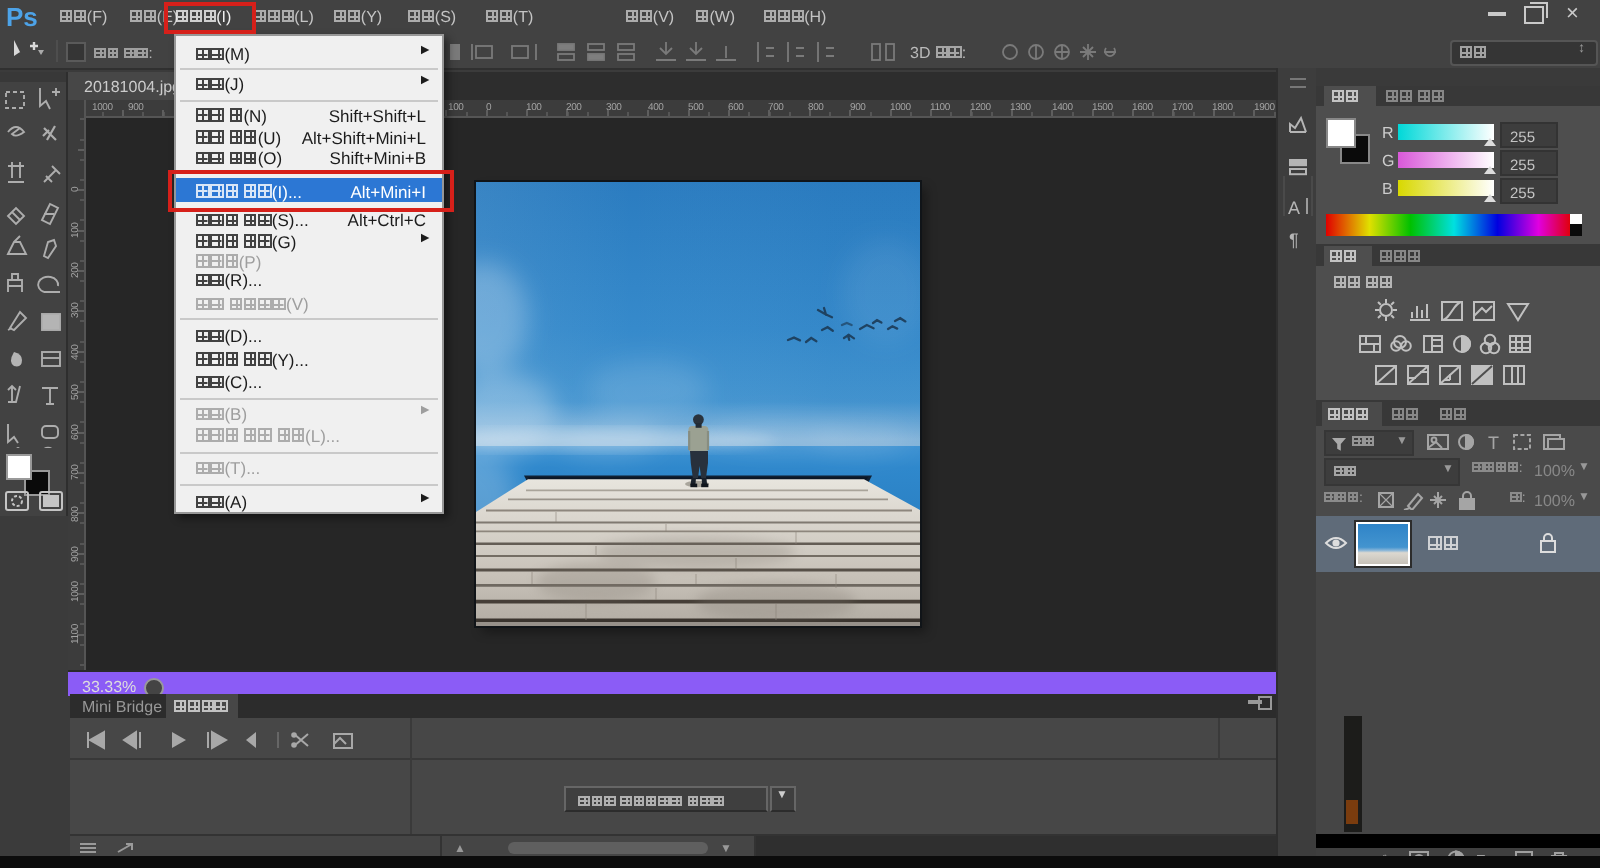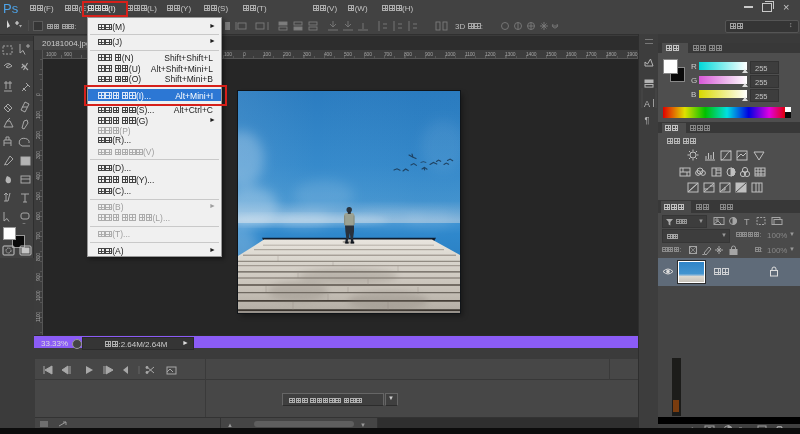--- a/index.html
+++ b/index.html
@@ -4,21 +4,21 @@
 body{width:800px;height:434px;position:relative;overflow:hidden;background:#3b3b3b;
  font-family:"Liberation Sans",sans-serif;-webkit-font-smoothing:antialiased}
 .ab{position:absolute}
 .k{display:inline-block;box-sizing:border-box;border:1px solid currentColor;width:.76em;height:.76em;margin:0 .04em;vertical-align:-.03em;opacity:.82;
  background:linear-gradient(currentColor,currentColor) 50% 58%/100% 1px no-repeat,linear-gradient(currentColor,currentColor) 60% 0/1px 100% no-repeat}
 .ks{margin-right:.28em}
 </style></head>
 <body>
 
 <div class="ab" style="left:0;top:0;width:800px;height:17px;background:#424242;border-bottom:1px solid #333">
-  <span class="ab" style="left:3px;top:1px;font-size:13px;font-weight:normal;color:#4da3e8">Ps</span>
+  <span class="ab" style="left:3px;top:1px;font-size:13px;font-weight:bold;color:#4da3e8">Ps</span>
   <div class="ab" style="left:0;top:0;width:800px;height:17px;font-size:8px;color:#c4c4c4">
     <span class="ab" style="left:30px;top:4px"><span class="k"></span><span class="k"></span>(F)</span>
     <span class="ab" style="left:65px;top:4px"><span class="k"></span><span class="k"></span>(E)</span>
     <span class="ab" style="left:88px;top:4px;color:#efefef"><span class="k"></span><span class="k"></span><span class="k"></span>(I)</span>
     <span class="ab" style="left:127px;top:4px"><span class="k"></span><span class="k"></span><span class="k"></span>(L)</span>
     <span class="ab" style="left:167px;top:4px"><span class="k"></span><span class="k"></span>(Y)</span>
     <span class="ab" style="left:204px;top:4px"><span class="k"></span><span class="k"></span>(S)</span>
     <span class="ab" style="left:243px;top:4px"><span class="k"></span><span class="k"></span>(T)</span>
     <span class="ab" style="left:279px;top:20px">3D(D)</span>
     <span class="ab" style="left:313px;top:4px"><span class="k"></span><span class="k"></span>(V)</span>
@@ -182,24 +182,20 @@
     <span class="ab" style="left:1px;top:205px;transform:rotate(-90deg);transform-origin:3px 3px">800</span>
     <span class="ab" style="left:1px;top:225px;transform:rotate(-90deg);transform-origin:3px 3px">900</span>
     <span class="ab" style="left:1px;top:245px;transform:rotate(-90deg);transform-origin:3px 3px">1000</span>
     <span class="ab" style="left:1px;top:266px;transform:rotate(-90deg);transform-origin:3px 3px">1100</span>
   </div>
   <div class="ab" style="left:0;top:14px;width:8px;height:8px;background:#3c3c3c"></div>
 
   <div class="ab" style="left:0;top:299px;width:604px;height:12px;background:#8b5cf6;border-top:1px solid #2a2a2a">
     <span class="ab" style="left:7px;top:3px;font-size:8px;color:#ddd">33.33%</span>
     <span class="ab" style="left:38px;top:3px;width:8px;height:8px;border-radius:50%;border:1px solid #999;background:#444"></span>
-    <div class="ab" style="left:48px;top:1px;width:110px;height:11px;background:#353535;border:1px solid #2a2a2a">
-      <span class="ab" style="left:22px;top:2px;font-size:8px;color:#ccc"><span class="k"></span><span class="k"></span>:2.64M/2.64M</span>
-      <span class="ab" style="left:99px;top:1px;font-size:7px;color:#ddd">►</span>
-    </div>
   </div>
 </div>
 
 <div class="ab" id="canvasimg" style="left:238px;top:91px;width:222px;height:222px;outline:1px solid #101418;box-shadow:3px 3px 5px rgba(0,0,0,.35)">
 <svg width="222" height="222" viewBox="0 0 222 222" style="display:block">
   <defs>
     <linearGradient id="sky" x1="0" y1="0" x2="0" y2="1">
       <stop offset="0" stop-color="#2b7cc0"></stop>
       <stop offset=".55" stop-color="#368acb"></stop>
       <stop offset=".82" stop-color="#4595d0"></stop>
@@ -295,20 +291,28 @@
     <path d="M112.8 148 l0.3 3.6 h2.5 l-0.4 -3.6 Z" fill="#1a212b"></path>
     <rect x="107.2" y="150.8" width="3.4" height="1.8" fill="#10151c"></rect>
     <rect x="112.6" y="150.8" width="3.6" height="1.8" fill="#10151c"></rect>
     <circle cx="111.2" cy="118.8" r="2.7" fill="#2a333d"></circle>
     <rect x="109.8" y="120.5" width="3" height="2.4" fill="#232c36"></rect>
   </g>
 </svg>
 </div>
 
 <div class="ab" style="left:35px;top:347px;width:603px;height:81px">
+  <div class="ab" style="left:0;top:0;width:603px;height:12px;background:#2c2c2c">
+    <span class="ab" style="left:6px;top:2px;font-size:8px;color:#989898">Mini Bridge</span>
+    <div class="ab" style="left:48px;top:0;width:36px;height:12px;background:#474747">
+        <span class="ab" style="left:4px;top:2px;font-size:8px;color:#ddd"><span class="k"></span><span class="k"></span><span class="k"></span><span class="k"></span></span>
+      </div>
+    <span class="ab" style="left:589px;top:3px;width:7px;height:1.5px;background:#999"></span>
+    <span class="ab" style="left:594px;top:1px;width:5px;height:5px;border:1px solid #999"></span>
+  </div>
   <div class="ab" style="left:0;top:12px;width:603px;height:69px;background:#474747">
     <svg class="ab" style="left:8px;top:5px" width="140" height="12" viewBox="0 0 140 12" fill="#a8a8a8">
       <path d="M1 2 v8 M9 2 L2 6 L9 10 Z" stroke="#a8a8a8"></path>
       <path d="M25 2 L19 6 L25 10 Z M27 2 v8" stroke="#a8a8a8"></path>
       <path d="M43 2 L50 6 L43 10 Z"></path>
       <path d="M63 2 L70 6 L63 10 Z M61 2 v8" stroke="#a8a8a8"></path>
       <path d="M85 2 L80 6 L85 10 Z"></path>
       <path d="M96 2 v8" stroke="#666"></path>
       <path d="M104 3 l7 6 m0 -6 l-7 6" stroke="#a8a8a8" fill="none"></path>
         <circle cx="104" cy="3.5" r="1.4"></circle>

